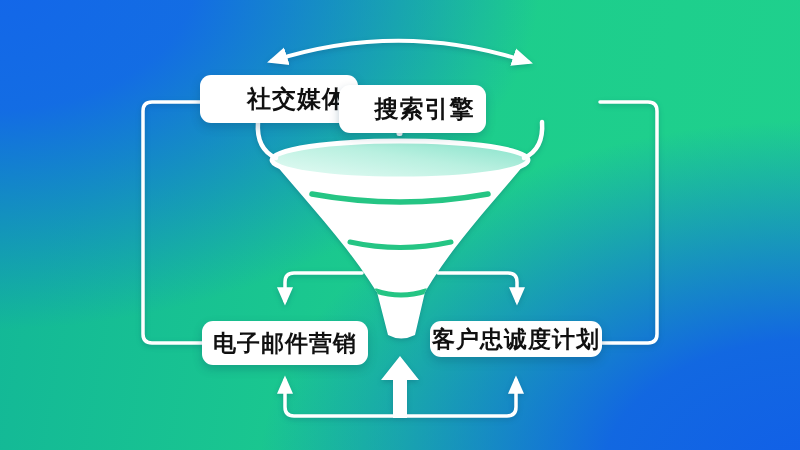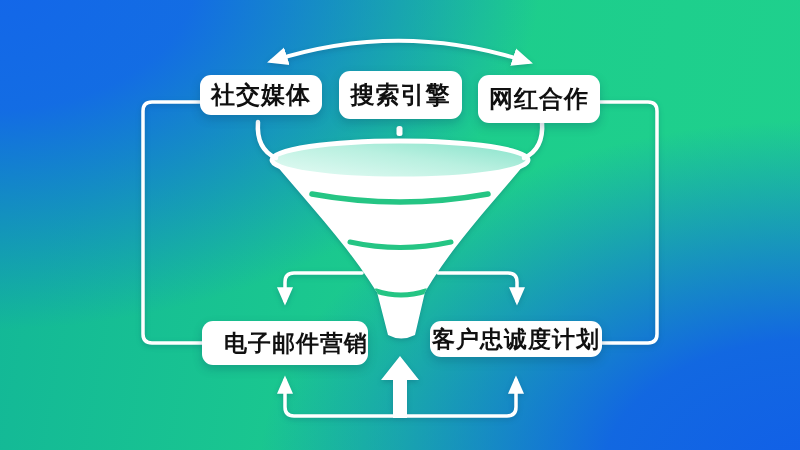--- a/index.html
+++ b/index.html
@@ -74,30 +74,27 @@
     </g>
 
     <path class="ln" stroke-width="3.5" d="M 362 273 L 294 273 Q 285 273 285 282 L 285 301" marker-end="url(#ah)"></path>
     <path class="ln" stroke-width="3.5" d="M 438 273 L 508 273 Q 517 273 517 282 L 517 301" marker-end="url(#ah)"></path>
 
     <path class="ln" stroke-width="3.5" d="M 285 380 L 285 407 Q 285 416 294 416 L 507 416 Q 516 416 516 407 L 516 380" marker-start="url(#ah)" marker-end="url(#ah)"></path>
 
     <polygon points="400,356 419,380 407,380 407,418 393,418 393,380 381,380" fill="#ffffff"></polygon>
   </svg>
 
-  <div class="node top-node" style="left:200px;top:75px;width:122px;height:40px;">
+  <div class="node top-node" style="left:200px;top:75px;width:122px;height:48px;padding-left:36px;">
     <span class="node-label">社交媒体</span>
   </div>
-  <div class="node top-node" style="left:339px;top:71px;width:123px;height:48px;">
+  <div class="node top-node" style="left:339px;top:85px;width:123px;height:48px;padding-left:24px;">
     <span class="node-label">搜索引擎</span>
   </div>
-  <div class="node top-node" style="left:478px;top:75px;width:122px;height:48px;">
-    <span class="node-label">网红合作</span>
-  </div>
 
-  <div class="node bottom-node" style="left:202px;top:321px;width:166px;height:44px;justify-content:flex-end;">
+  <div class="node bottom-node" style="left:202px;top:321px;width:166px;height:44px;">
     <span class="node-label">电子邮件营销</span>
   </div>
   <div class="node bottom-node" style="left:430px;top:321px;width:172px;height:36px;">
     <span class="node-label">客户忠诚度计划</span>
   </div>
 
 </div>
 
 </body></html>

